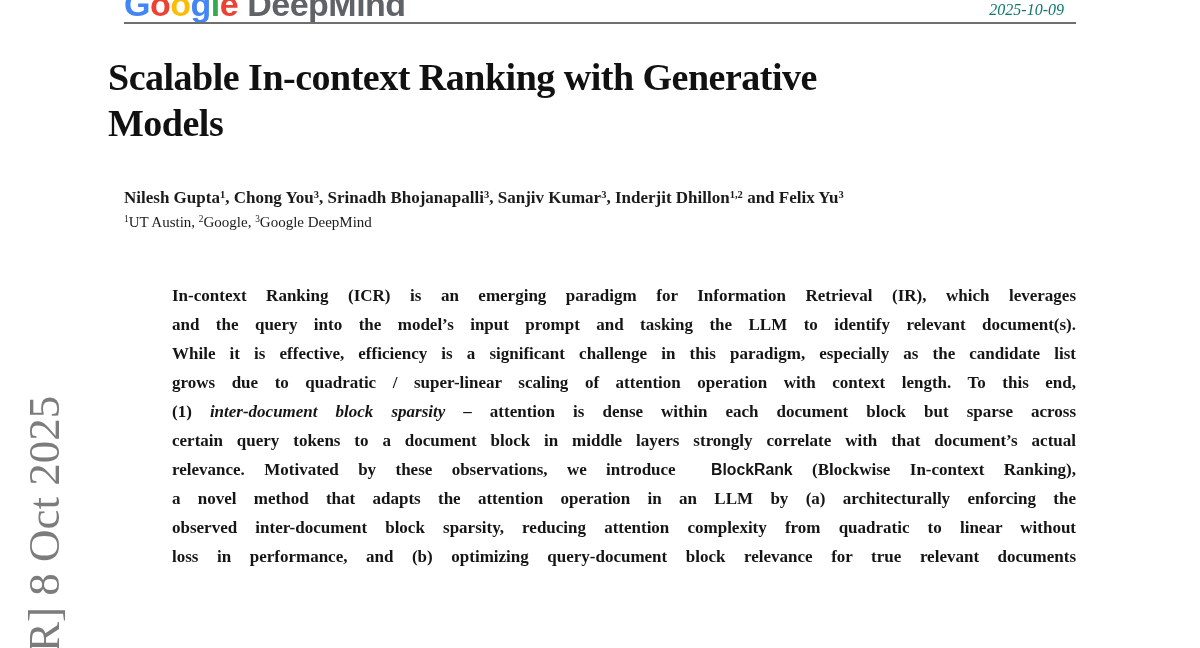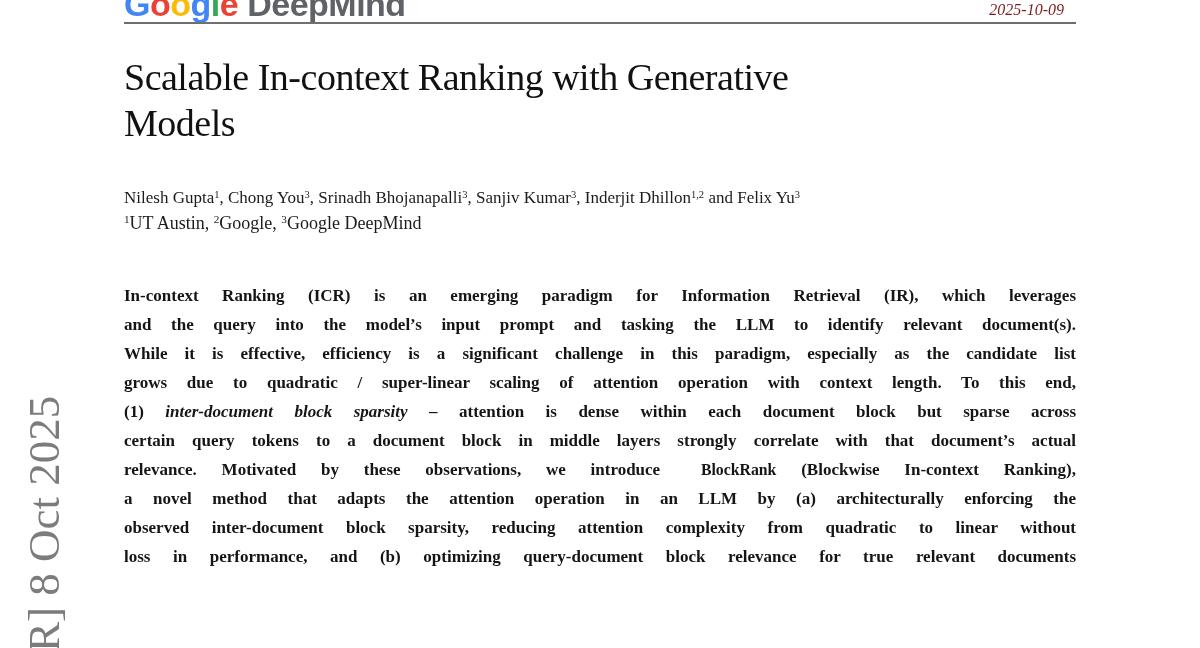--- a/index.html
+++ b/index.html
@@ -10,36 +10,36 @@
   
   .logo{
     position:absolute;left:124px;top:-13px;
     font-family:"Liberation Sans",sans-serif;font-weight:700;
     font-size:34px;line-height:1;letter-spacing:-0.5px;white-space:nowrap;
   }
   .logo .dm{color:#5F6368;margin-left:9px;}
   .rule{position:absolute;left:124px;top:22px;width:952px;height:2px;background:#6f6f6f;}
   .date{
     position:absolute;top:1px;right:136px;
-    font-style:italic;font-size:16px;color:#7f1d1d;
+    font-style:italic;font-size:16px;color:#0f766e;
   }
   
   .title{
-    position:absolute;left:124px;top:54px;width:952px;
-    font-weight:400;font-size:38px;line-height:46px;letter-spacing:-0.5px;color:#111;
+    position:absolute;left:108px;top:54px;width:952px;
+    font-weight:700;font-size:38px;line-height:46px;letter-spacing:-0.5px;color:#111;
   }
   .title-line{white-space:nowrap;}
-  .authors{position:absolute;left:124px;top:184px;width:952px;font-weight:400;font-size:17px;line-height:22px;}
-  .affils{position:absolute;left:124px;top:209px;width:952px;font-size:18px;line-height:20px;}
+  .authors{position:absolute;left:124px;top:184px;width:952px;font-weight:700;font-size:17px;line-height:22px;}
+  .affils{position:absolute;left:124px;top:209px;width:952px;font-size:15px;line-height:20px;}
   .sup{font-size:0.62em;vertical-align:0.5em;}
   
   .abstract{position:absolute;left:124px;top:281px;width:952px;font-weight:700;font-size:17px;color:#151515;}
-  .abs-line{text-align:justify;text-align-last:justify;line-height:29px;}
+  .abs-line{text-align:justify;text-align-last:justify;line-height:29px;margin-left:48px;}
   .i{font-style:italic;}
-  .sf{font-family:Liberation Serif, serif;font-size:0.93em;padding-left:16px;}
+  .sf{font-family:Liberation Sans, sans-serif;font-size:0.93em;padding-left:16px;}
   
   .sidebar{
     position:absolute;left:18px;top:652px;
     transform-origin:0 0;transform:rotate(-90deg);
     font-size:45px;line-height:52px;color:#7c7c7c;white-space:nowrap;
   }
 </style>
 </head>
 <body>
 

